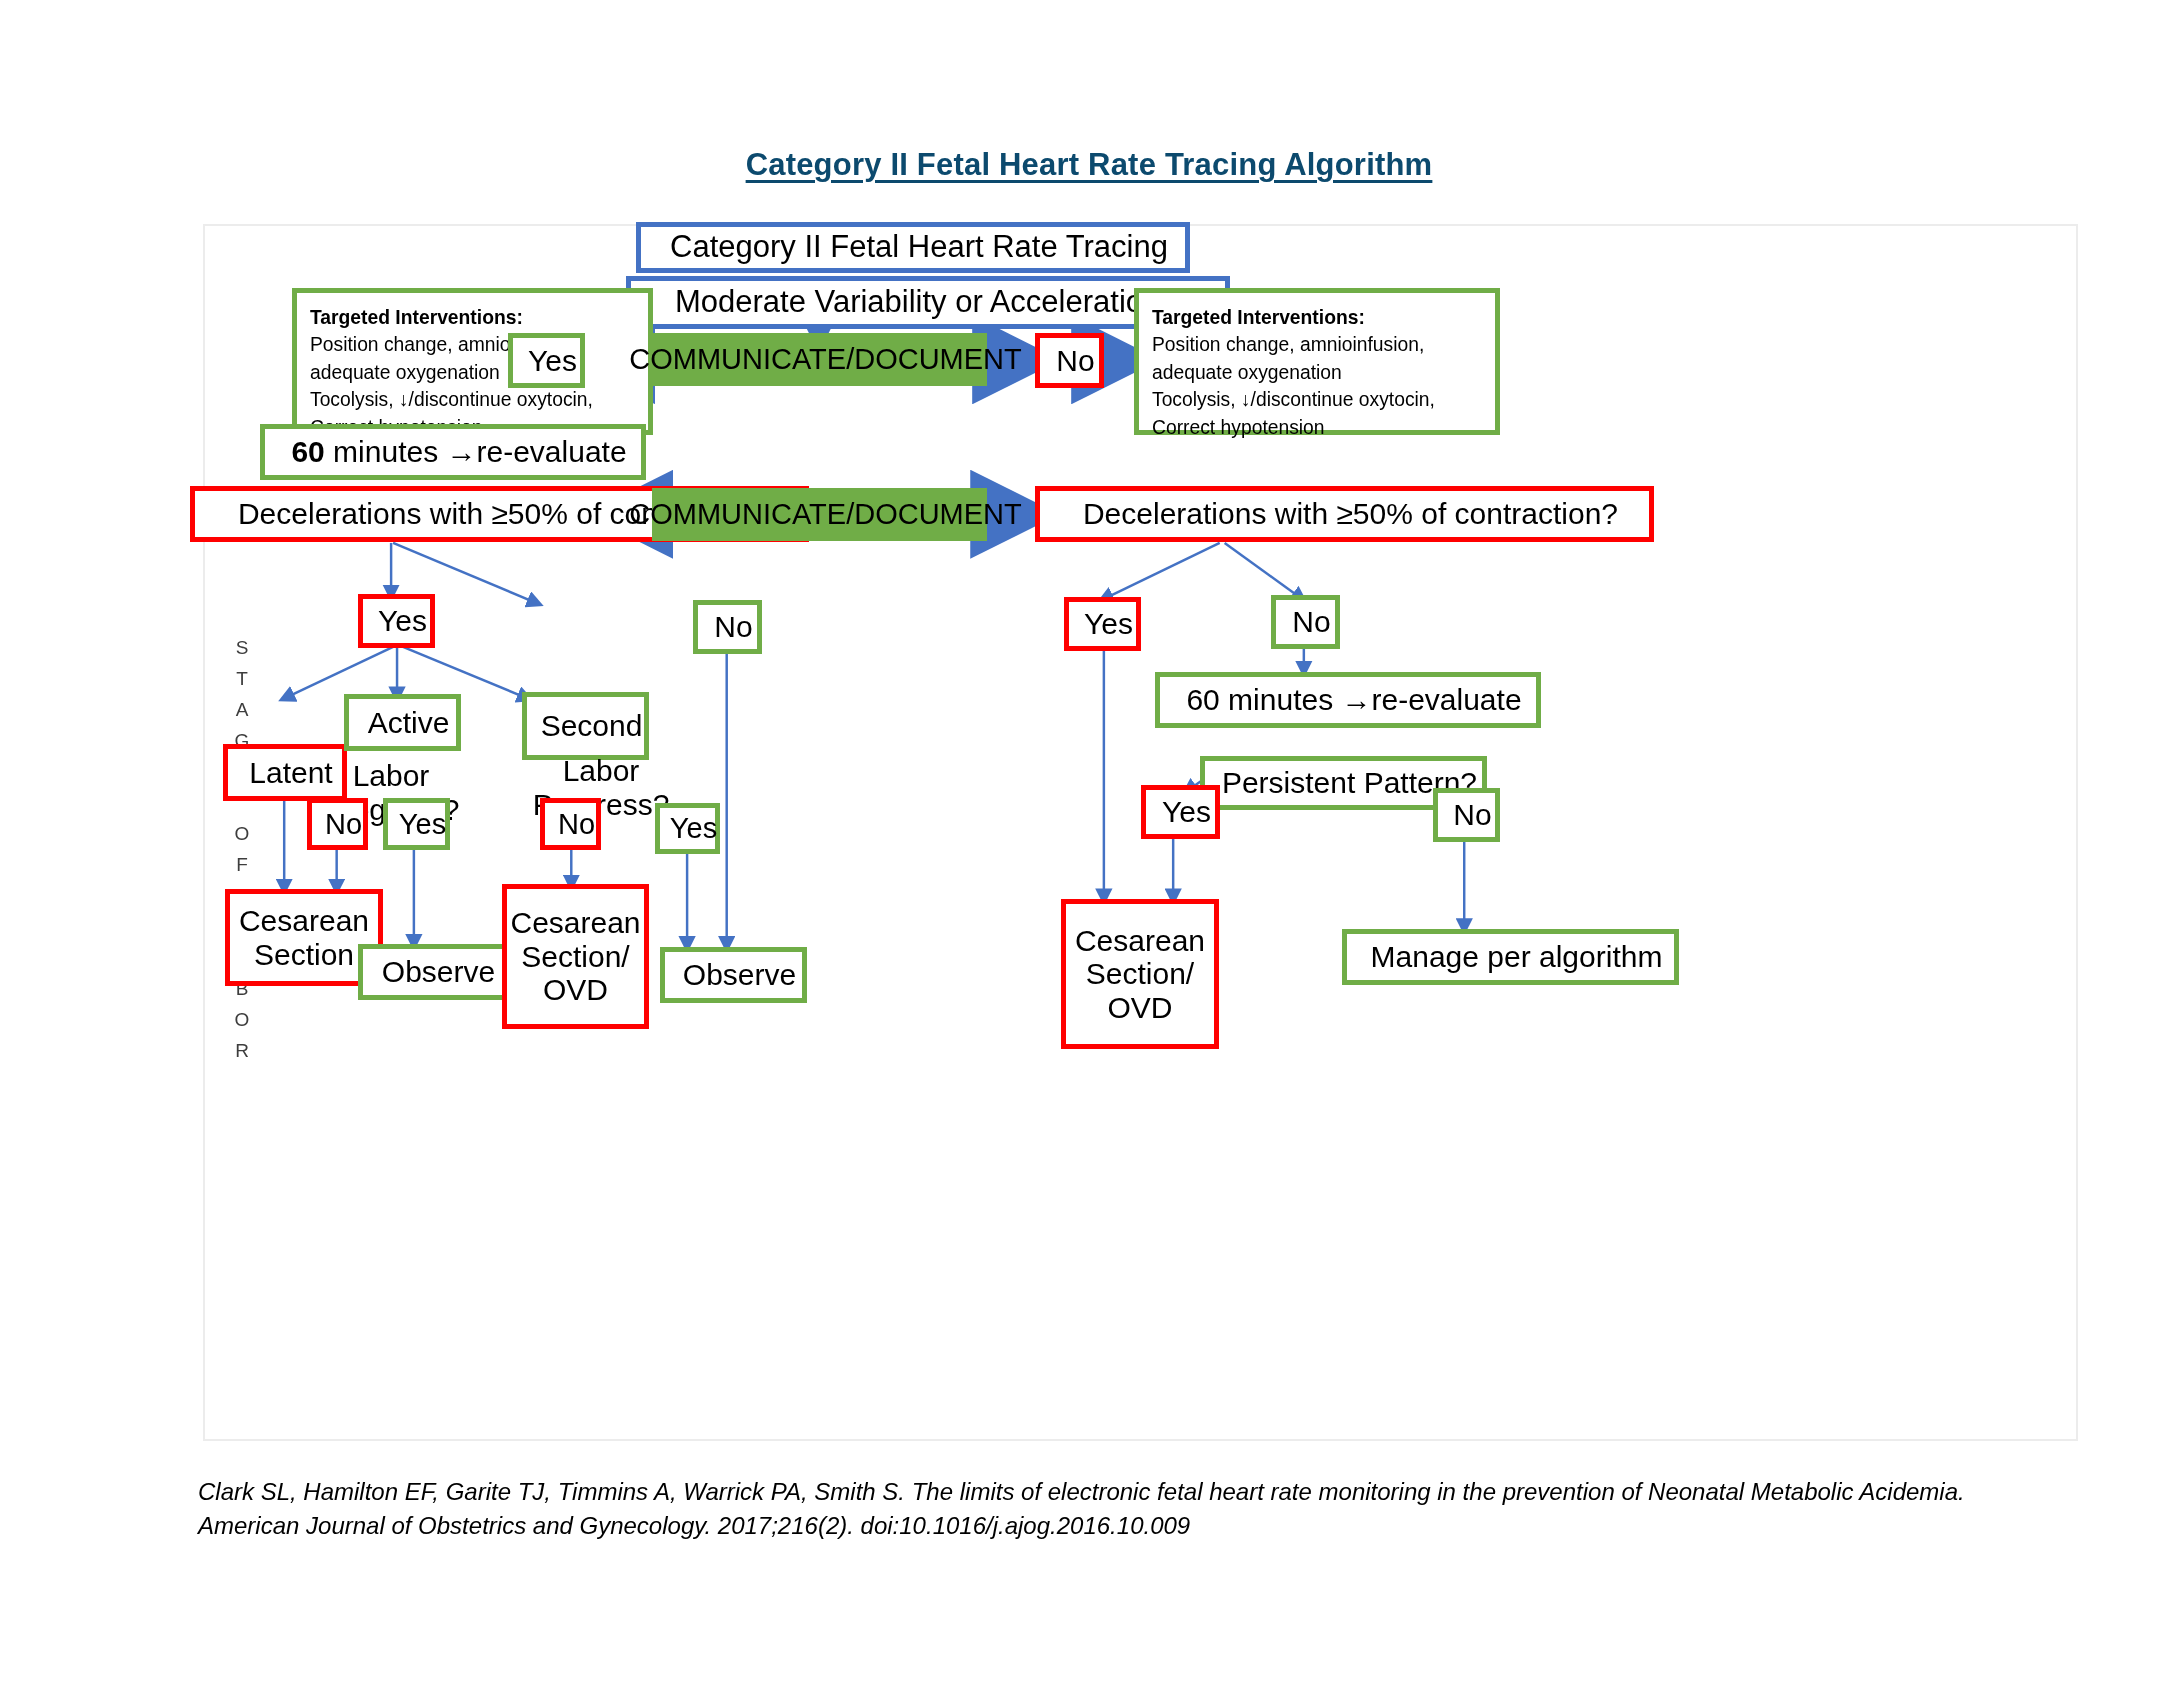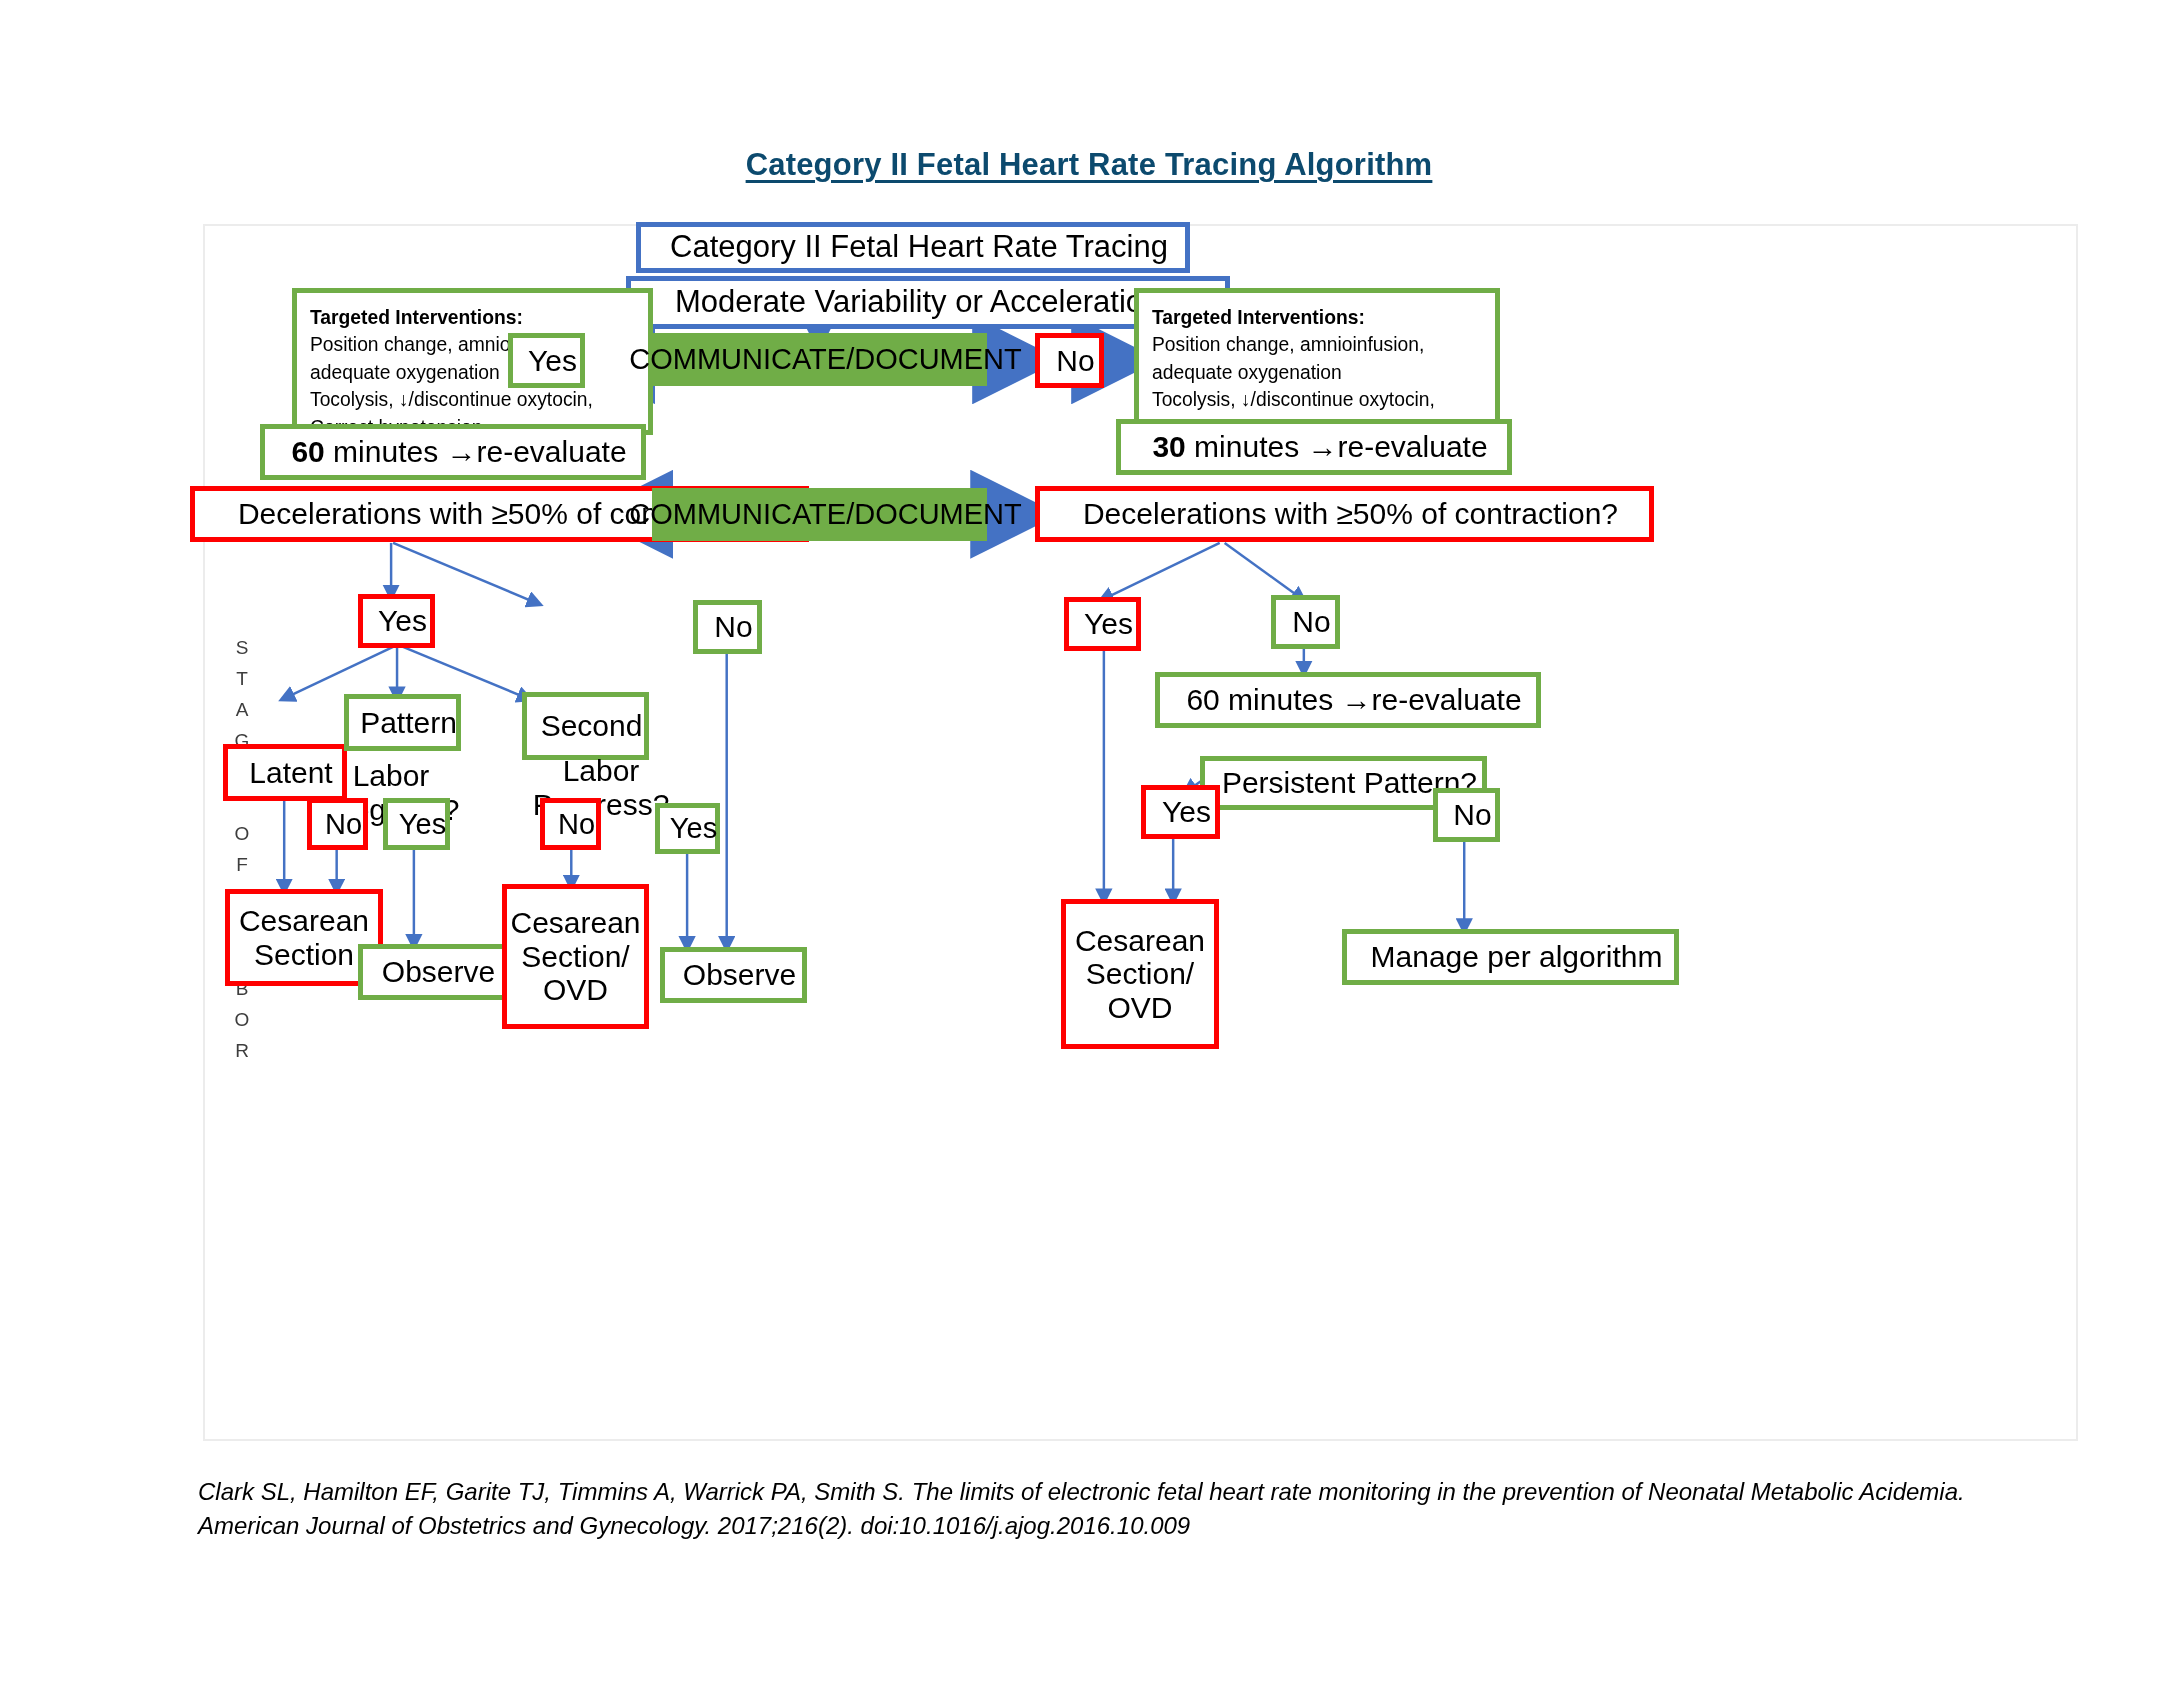--- a/index.html
+++ b/index.html
@@ -173,25 +173,20 @@
     <div>Tocolysis, ↓/discontinue oxytocin,</div>
     <div>Correct hypotension</div>
   </div>
 
   <div class="box green" style="left:55px;top:198px;width:386px;height:56px;font-size:30px;">
     <span>
       <b>60</b><span> minutes →re-evaluate</span>
     </span>
   </div>
 
-  <div class="box green" style="left:911px;top:193px;width:396px;height:56px;font-size:30px;">
-    <span>
-      <b>30</b><span> minutes →re-evaluate</span>
-    </span>
-  </div>
 
   <div class="box red" style="left:-15px;top:260px;width:619px;height:56px;font-size:30px;">
     <span>Decelerations with ≥50% of contraction?</span>
   </div>
 
   <div class="box fillgreen" style="left:447px;top:262px;width:335px;height:53px;font-size:29px;">
     <span>COMMUNICATE/DOCUMENT</span>
   </div>
 
   <div class="box red" style="left:830px;top:260px;width:619px;height:56px;font-size:30px;">
@@ -204,21 +199,21 @@
 
   <div class="box green" style="left:488px;top:374px;width:69px;height:54px;font-size:30px;">
     <span>No</span>
   </div>
 
   <div class="box red" style="left:18px;top:470px;width:124px;height:57px;font-size:30px;margin-top:48px;">
     <span>Latent</span>
   </div>
 
   <div class="box green" style="left:139px;top:468px;width:117px;height:57px;font-size:30px;">
-    <span>Pattern</span>
+    <span>Active</span>
   </div>
 
   <div class="box green" style="left:317px;top:466px;width:127px;height:68px;font-size:30px;">
     <span>Second</span>
   </div>
 
   <div class="plain" style="left:87px;top:533px;width:198px;font-size:30px;text-align:center;">
     <span>Labor Progress?</span>
   </div>
 

